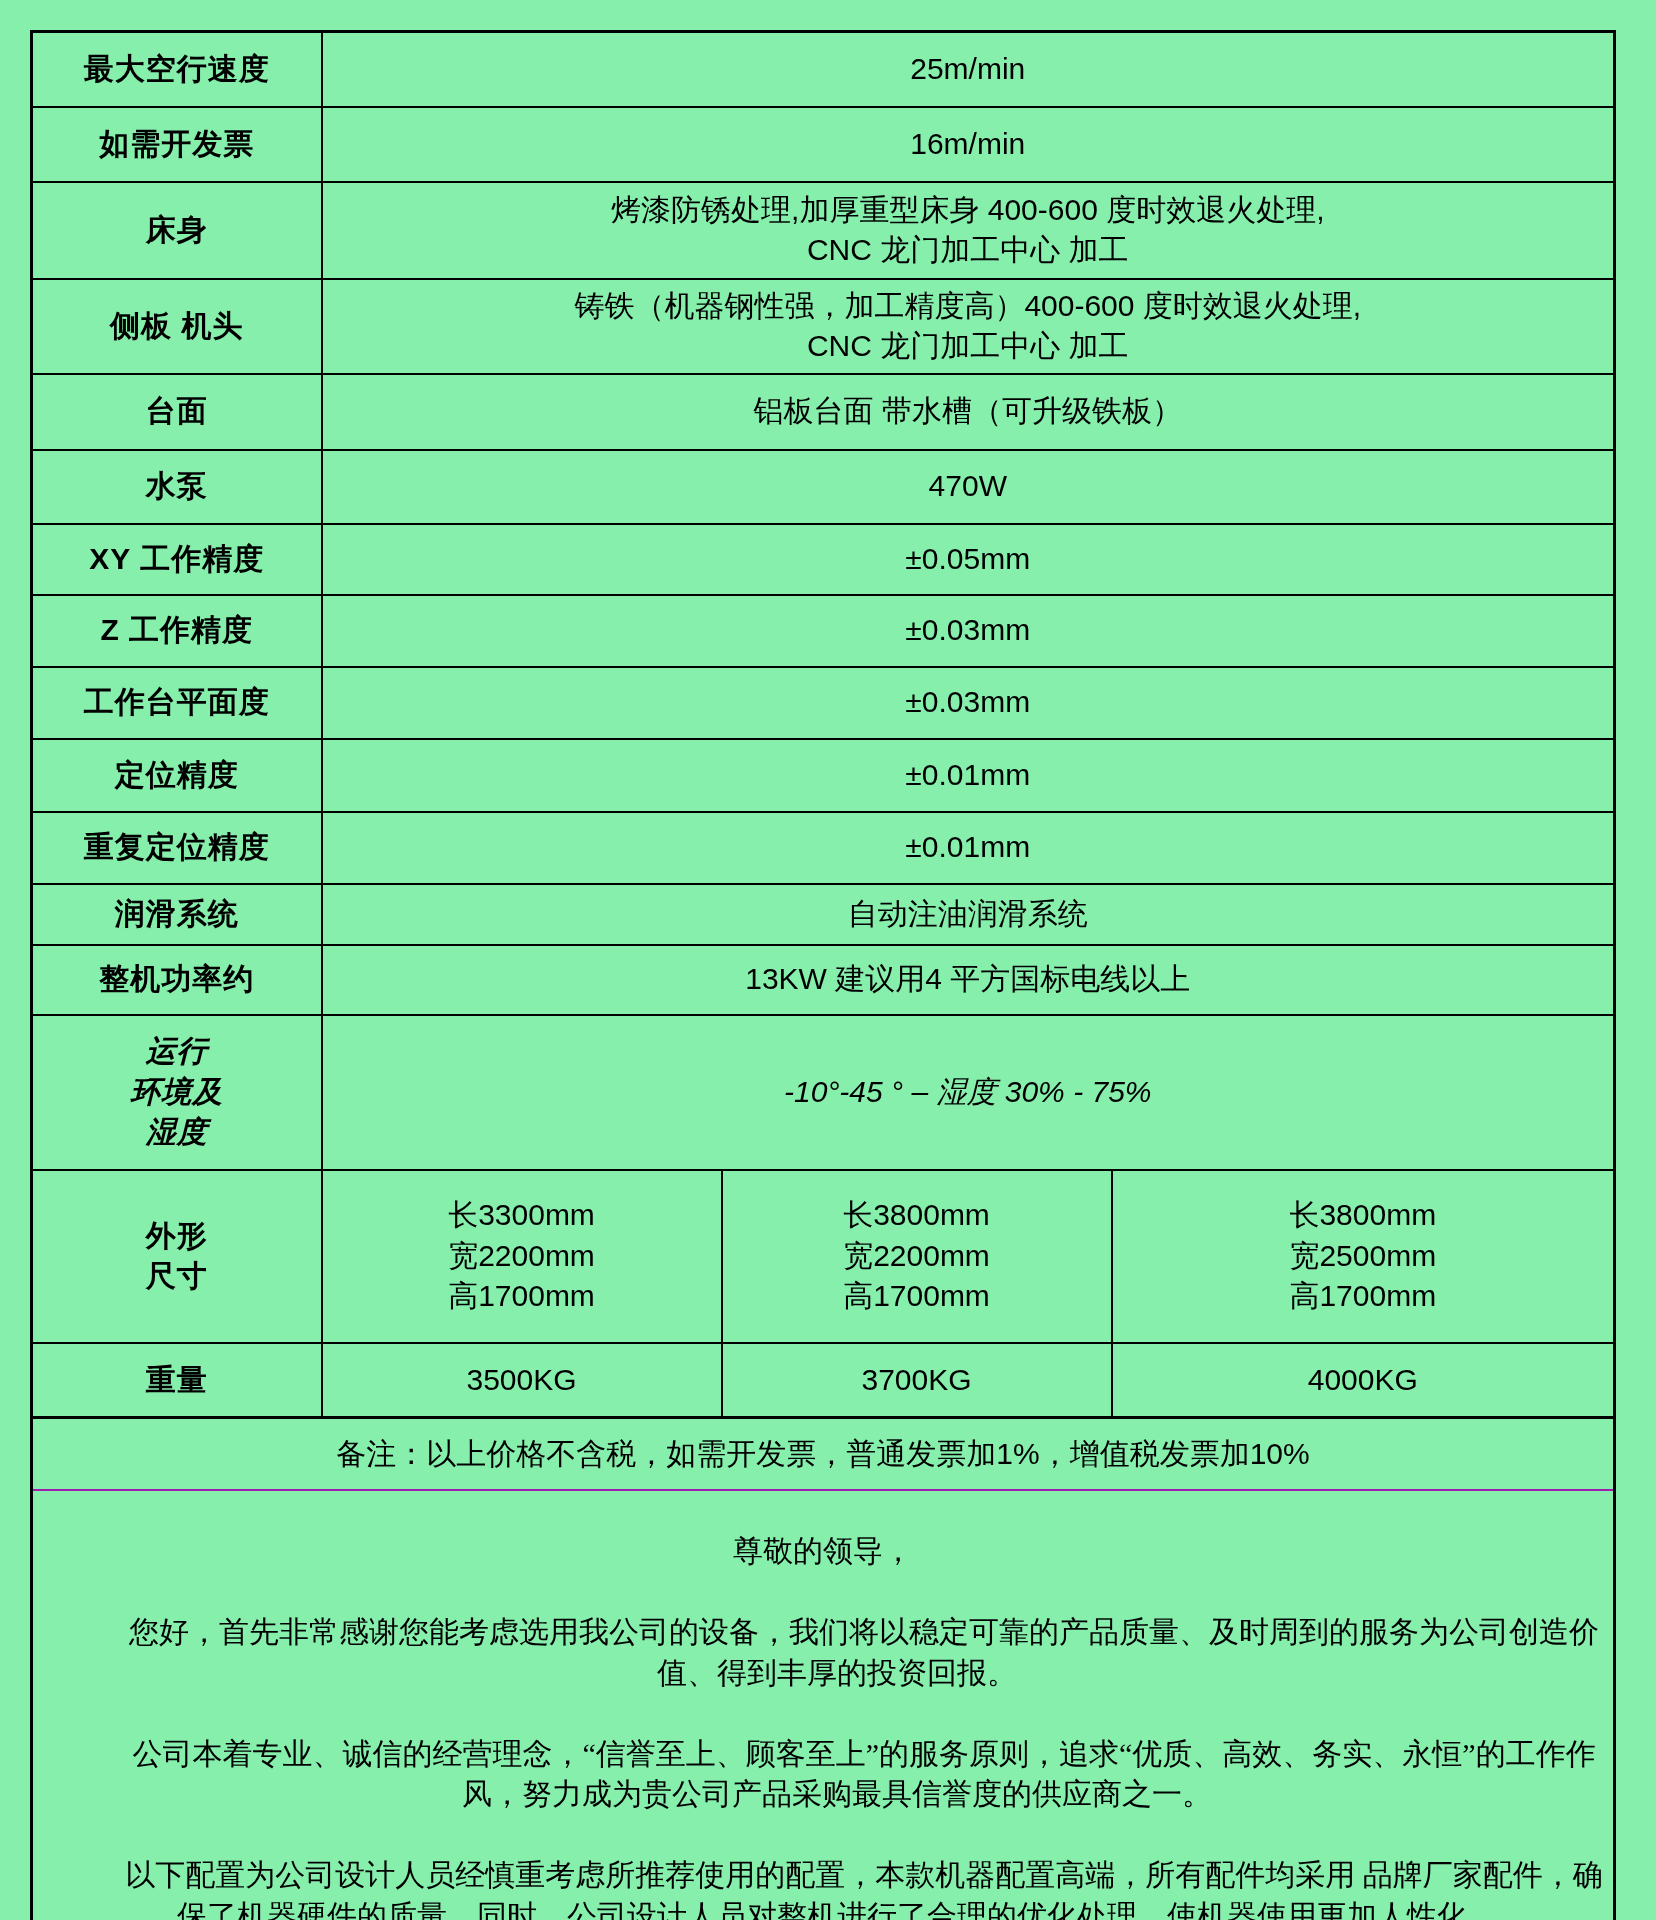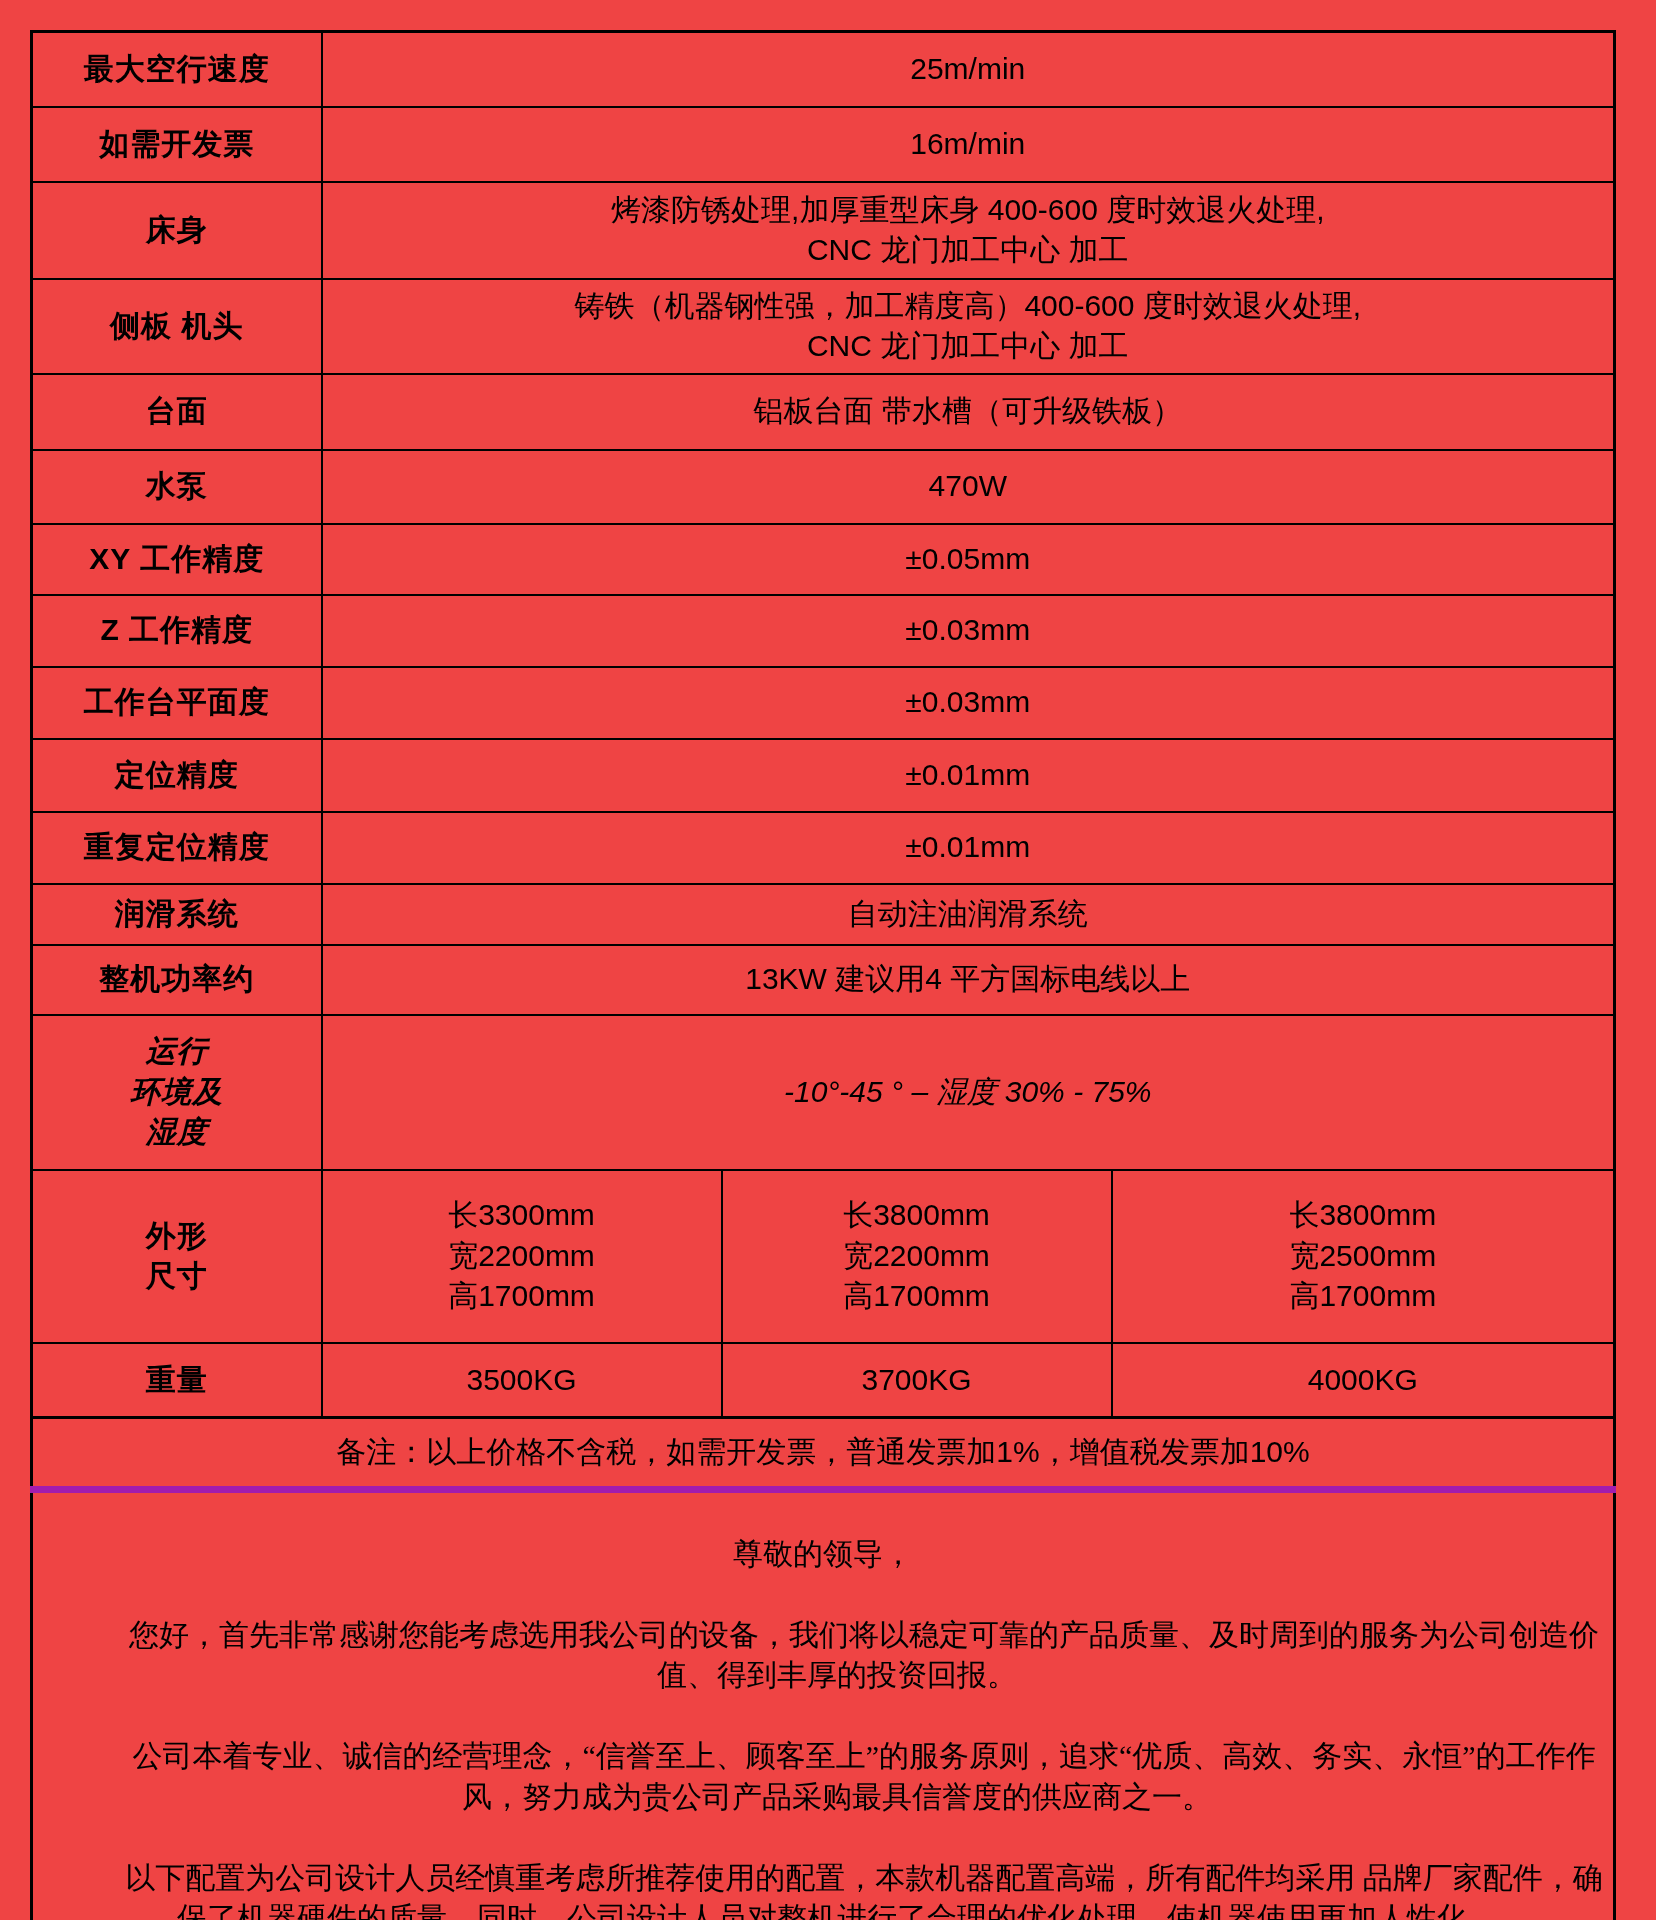--- a/index.html
+++ b/index.html
@@ -4,21 +4,21 @@
 <style>
   html, body {
     margin: 0;
     padding: 0;
     background: #ffffff;
   }
   .page {
     position: relative;
     width: 1656px;
     height: 1920px;
-    background: #ef4444;
+    background: #86efac;
     font-family: "Liberation Sans", sans-serif;
     color: #000000;
   }
   table.spec-table {
     position: absolute;
     left: 30px;
     top: 30px;
     width: 1583px;
     border-collapse: collapse;
     table-layout: fixed;
@@ -41,21 +41,21 @@
   tr.r-simple  { height: 74px; }
   tr.r-1, tr.r-2 { height: 75px; }
   tr.r-bed     { height: 97px; }
   tr.r-head    { height: 95px; }
   tr.r-env     { height: 155px; font-style: italic; }
   tr.r-dims    { height: 173px; }
   tr.r-weight  { height: 75px; }
   tr.r-note    { height: 72px; }
   tr.r-note td {
     border-top-width: 3px;
-    border-bottom: 7px solid #a21caf;
+    border-bottom: 2px solid #a21caf;
   }
   tr.r-letter  { height: 377px; }
   td.letter-cell {
     text-align: left;
     vertical-align: top;
     font-family: "Liberation Serif", "DejaVu Serif", serif;
     font-size: 33px;
     line-height: 1.33;
     padding: 40px 8px 10px 6px;
     white-space: normal;

